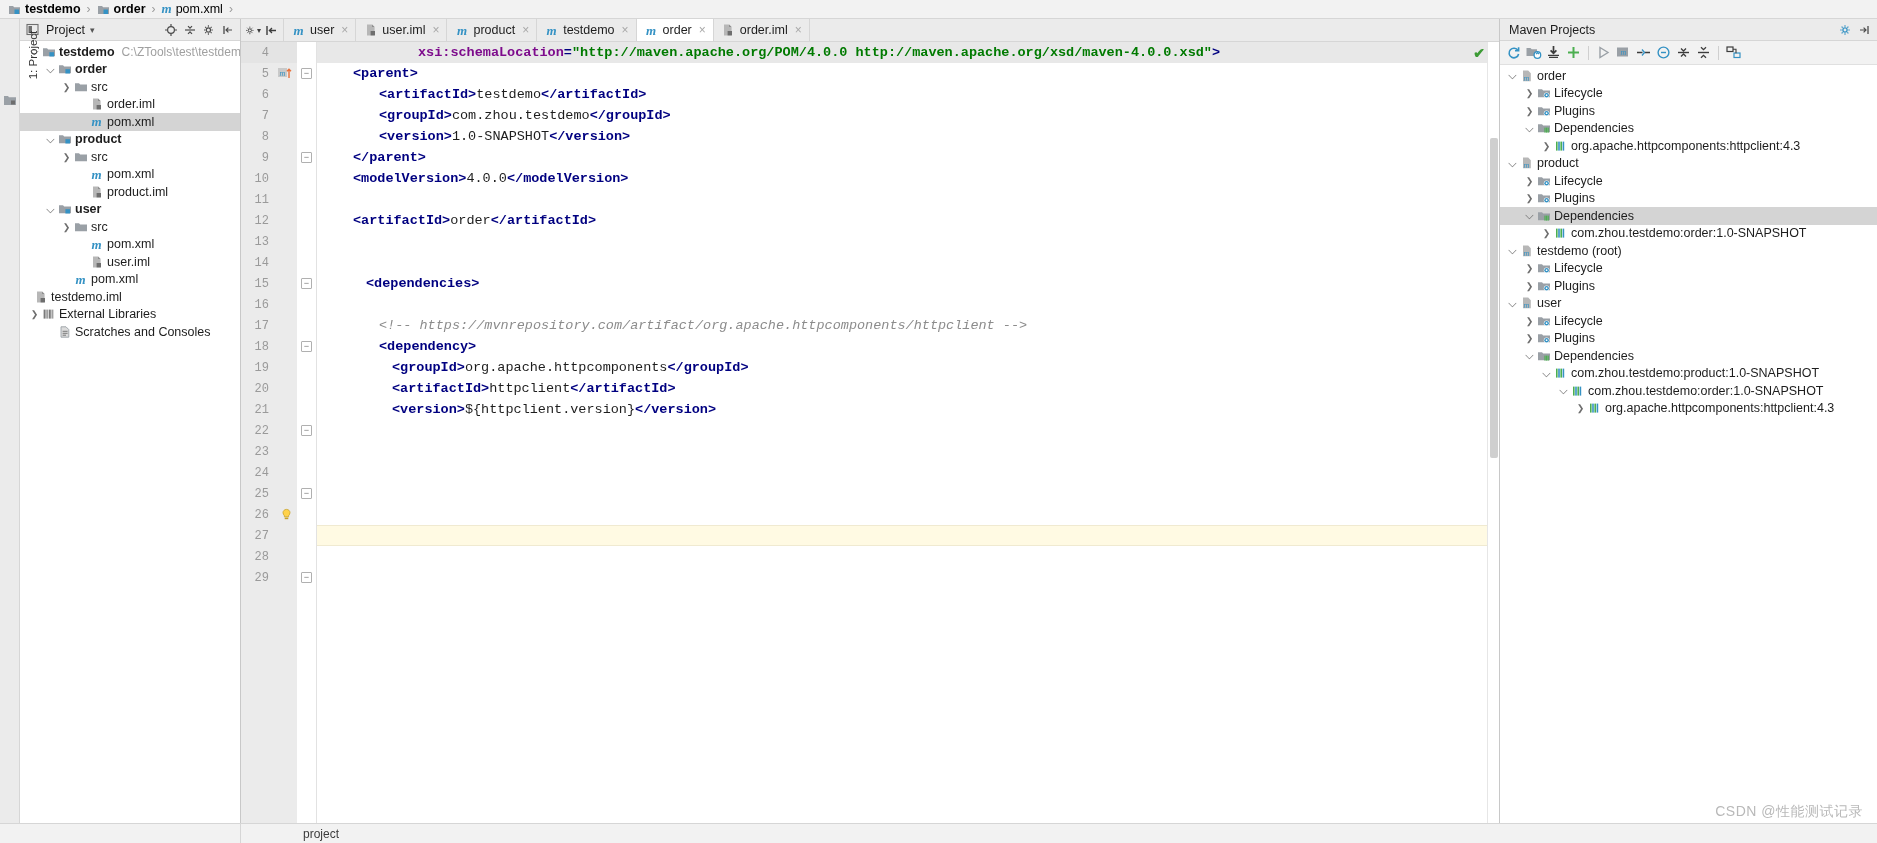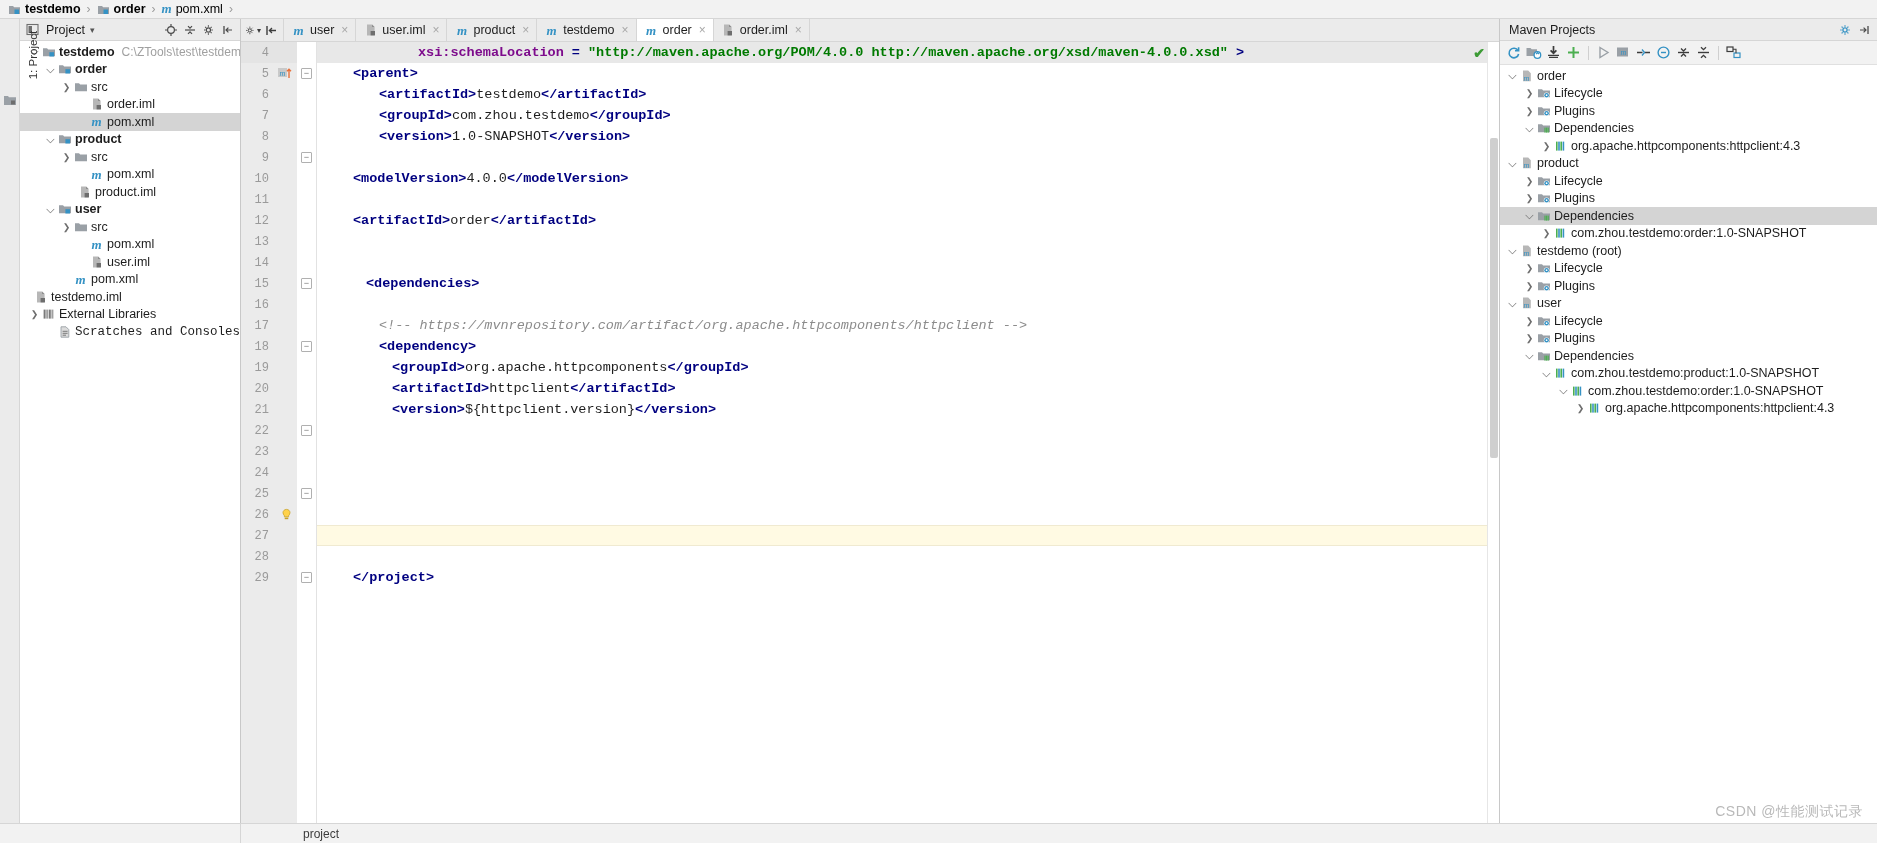--- a/index.html
+++ b/index.html
@@ -324,21 +324,21 @@
             </span>
             <span class="tlabel">src</span>
           </div>
           <div class="tnode" style="padding-left: 56px;">
             <span class="arrow none" style="font-size: 9px;"></span>
             <span class="ticon">
               <span style="color:#3592c4;font-style:italic;font-weight:bold;font-size:13px;font-family:'Liberation Serif',serif;line-height:1;">m</span>
             </span>
             <span class="tlabel">pom.xml</span>
           </div>
-          <div class="tnode" style="padding-left: 44px;">
+          <div class="tnode" style="padding-left: 56px;">
             <span class="arrow none" style="font-size: 9px;"></span>
             <span class="ticon">
               <svg width="14" height="14" viewBox="0 0 14 14">
                 <path d="M3 1.5h5l2.6 2.6v8.4H3z" fill="#b7b7b7"></path>
                 <path d="M8 1.5l2.6 2.6H8z" fill="#8f8f8f"></path>
                 <rect x="6.6" y="8" width="4.4" height="4.4" fill="#6e6e6e"></rect>
               </svg>
             </span>
             <span class="tlabel">product.iml</span>
           </div>
@@ -402,21 +402,21 @@
             <span class="ticon">
               <svg width="14" height="14" viewBox="0 0 14 14">
                 <rect x="1.6" y="2.6" width="2" height="9" fill="#7a7a7a"></rect>
                 <rect x="4.2" y="2.6" width="2" height="9" fill="#a0a0a0"></rect>
                 <rect x="6.8" y="2.6" width="2" height="9" fill="#7a7a7a"></rect>
                 <rect x="9.4" y="2.6" width="2" height="9" fill="#a0a0a0"></rect>
               </svg>
             </span>
             <span class="tlabel">External Libraries</span>
           </div>
-          <div class="tnode" style="padding-left: 24px; font-family: Liberation Mono, monospace;">
+          <div class="tnode" style="padding-left: 24px;">
             <span class="arrow none" style="font-size: 9px;"></span>
             <span class="ticon">
               <svg width="14" height="14" viewBox="0 0 14 14">
                 <path d="M3 1.8h5l2.8 2.8v7.6H3z" fill="#dcdcdc" stroke="#9aa0a6" stroke-width=".9"></path>
                 <path d="M4.6 6.3h5M4.6 8.3h5M4.6 10.2h3.4" stroke="#6e6e6e" stroke-width=".9"></path>
               </svg>
             </span>
             <span class="tlabel">Scratches and Consoles</span>
           </div>
         </div>
@@ -650,44 +650,44 @@
             </div>
             <div class="row" style="justify-content: center;"></div>
             <div class="row" style="justify-content: center;"></div>
             <div class="row" style="justify-content: center;"></div>
             <div class="row" style="justify-content: center;">
               <span class="fold">−</span>
             </div>
           </div>
         <div class="code-col" id="codecol">
             <div class="hl-row" style="top: 0px;"></div>
-            <div class="codeline" style="top: 0px; padding-left: 101px; gap: 8px;"><span class="attr">xsi:schemaLocation</span><span class="tag">=</span><span class="str">"http://maven.apache.org/POM/4.0.0 http://maven.apache.org/xsd/maven-4.0.0.xsd"</span><span class="tag">&gt;</span></div>
+            <div class="codeline" style="top: 0px; padding-left: 101px;"><span class="attr">xsi:schemaLocation</span><span class="tag">=</span><span class="str">"http://maven.apache.org/POM/4.0.0 http://maven.apache.org/xsd/maven-4.0.0.xsd"</span><span class="tag">&gt;</span></div>
             <div class="codeline" style="top: 21px; padding-left: 36px;"><span class="tag">&lt;parent&gt;</span></div>
             <div class="codeline" style="top: 42px; padding-left: 62px;"><span class="tag">&lt;artifactId&gt;</span><span class="txt">testdemo</span><span class="tag">&lt;/artifactId&gt;</span></div>
             <div class="codeline" style="top: 63px; padding-left: 62px;"><span class="tag">&lt;groupId&gt;</span><span class="txt">com.zhou.testdemo</span><span class="tag">&lt;/groupId&gt;</span></div>
             <div class="codeline" style="top: 84px; padding-left: 62px;"><span class="tag">&lt;version&gt;</span><span class="txt">1.0-SNAPSHOT</span><span class="tag">&lt;/version&gt;</span></div>
+            <div class="codeline" style="top: 105px; padding-left: 36px;"><span class="tag">&lt;/parent&gt;</span></div>
             <div class="codeline" style="top: 126px; padding-left: 36px;"><span class="tag">&lt;modelVersion&gt;</span><span class="txt">4.0.0</span><span class="tag">&lt;/modelVersion&gt;</span></div>
             <div class="codeline" style="top: 147px; padding-left: 36px;"></div>
             <div class="codeline" style="top: 168px; padding-left: 36px;"><span class="tag">&lt;artifactId&gt;</span><span class="txt">order</span><span class="tag">&lt;/artifactId&gt;</span></div>
             <div class="codeline" style="top: 189px; padding-left: 36px;"></div>
             <div class="codeline" style="top: 210px; padding-left: 36px;"></div>
             <div class="codeline" style="top: 231px; padding-left: 49px;"><span class="tag">&lt;dependencies&gt;</span></div>
             <div class="codeline" style="top: 252px; padding-left: 49px;"></div>
             <div class="codeline" style="top: 273px; padding-left: 62px;"><span class="cmt">&lt;!-- https://mvnrepository.com/artifact/org.apache.httpcomponents/httpclient --&gt;</span></div>
             <div class="codeline" style="top: 294px; padding-left: 62px;"><span class="tag">&lt;dependency&gt;</span></div>
             <div class="codeline" style="top: 315px; padding-left: 75px;"><span class="tag">&lt;groupId&gt;</span><span class="txt">org.apache.httpcomponents</span><span class="tag">&lt;/groupId&gt;</span></div>
             <div class="codeline" style="top: 336px; padding-left: 75px;"><span class="tag">&lt;artifactId&gt;</span><span class="txt">httpclient</span><span class="tag">&lt;/artifactId&gt;</span></div>
             <div class="codeline" style="top: 357px; padding-left: 75px;"><span class="tag">&lt;version&gt;</span><span class="txt">${httpclient.version}</span><span class="tag">&lt;/version&gt;</span></div>
             <div class="codeline" style="top: 399px; padding-left: 49px;"></div>
             <div class="codeline" style="top: 420px; padding-left: 49px;"></div>
             <div class="codeline" style="top: 462px; padding-left: 36px;"></div>
             <div class="caret-row" style="top: 483px;"></div>
             <div class="codeline" style="top: 483px; padding-left: 36px;"></div>
             <div class="codeline" style="top: 504px; padding-left: 36px;"></div>
-            <div class="codeline" style="top: 525px; padding-left: 36px;"><span class="tag">&lt;/project&gt;</span></div>
           </div>
         <div class="scroll-right">
           <span class="ok-check">✔</span>
           <div class="scroll-thumb" style="top:96px;height:320px;"></div>
         </div>
       </div>
     </div>
 
     <div class="maven-panel">
       <div class="panel-header">

